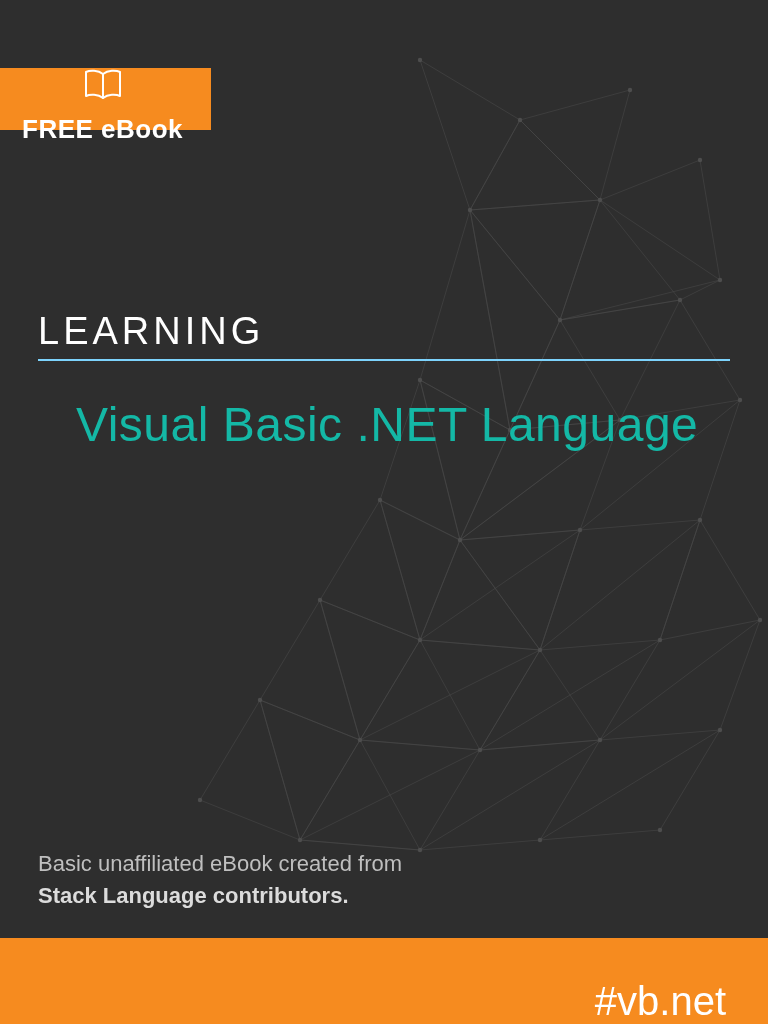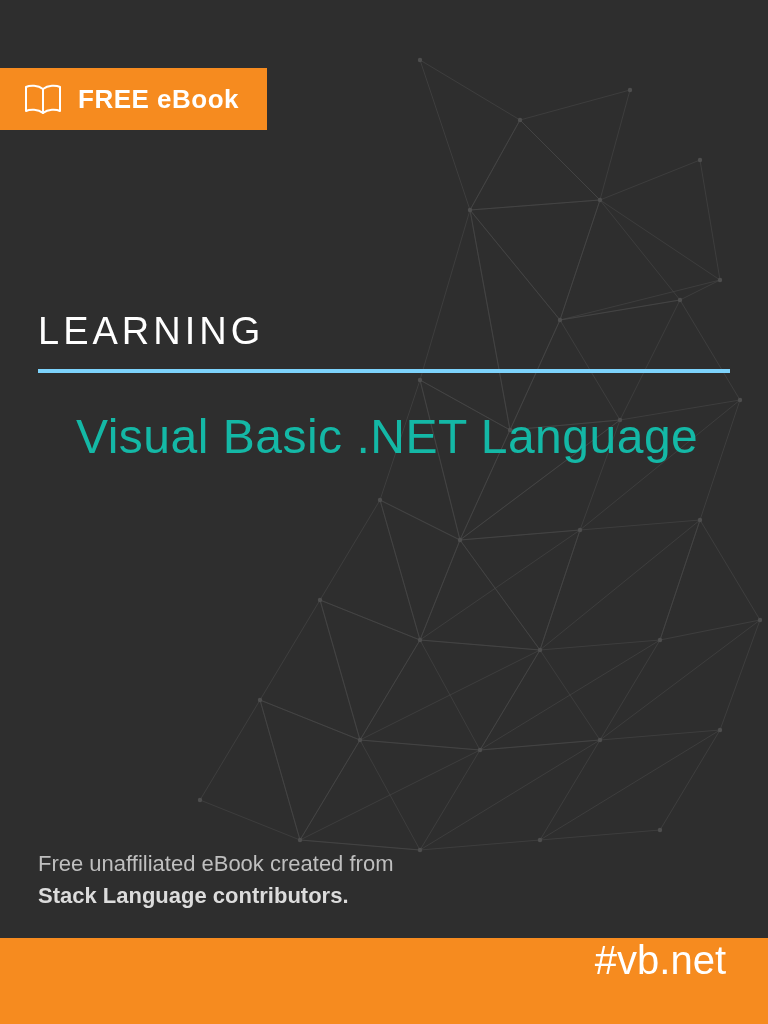--- a/index.html
+++ b/index.html
@@ -25,41 +25,42 @@
     top: 68px;
     left: 0;
     background: #f68b1f;
     color: #fff;
     height: 62px;
     padding: 0 28px 0 22px;
     display: flex;
     align-items: center;
     gap: 14px;
     z-index: 2;
+    flex-direction: column;
   }
   .badge svg { flex-shrink: 0; }
   .badge-text {
     font-size: 26px;
     font-weight: 700;
     letter-spacing: 0.5px;
   }
   .title-block {
     position: absolute;
     top: 310px;
     left: 38px;
     right: 38px;
     z-index: 2;
   }
   .learning {
     color: #fff;
     font-size: 38px;
     font-weight: 300;
     letter-spacing: 4px;
-    border-bottom: 4px solid #7dd3fc;
-    padding-bottom: 16px;
+    border-bottom: 2px solid #7dd3fc;
+    padding-bottom: 6px;
     display: block;
   }
   .subject {
     color: #14b8a6;
     font-size: 48px;
     font-weight: 300;
     line-height: 1.5;
     margin-top: 28px;
     margin-left: 38px;
     letter-spacing: 0.5px;
@@ -80,21 +81,21 @@
     font-weight: 700;
   }
   .bottom-bar {
     position: absolute;
     bottom: 0;
     left: 0;
     right: 0;
     height: 86px;
     background: #f68b1f;
     display: flex;
-    align-items: flex-start;
+    align-items: flex-end;
     justify-content: flex-end;
     padding-right: 42px;
     z-index: 2;
   }
   .hashtag {
     color: #fff;
     font-size: 40px;
     font-weight: 400;
   }
 </style>
@@ -186,19 +187,19 @@
   </svg>
   <span class="badge-text">FREE eBook</span>
 </div>
 
 <div class="title-block">
   <span class="learning">LEARNING</span>
   <div class="subject">Visual Basic .NET Language</div>
 </div>
 
 <div class="footer-credit">
-  <span>Free unaffiliated eBook created from</span><br>
+  <span>Basic unaffiliated eBook created from</span><br>
   <span class="strong">Stack Language contributors.</span>
 </div>
 
 <div class="bottom-bar">
   <span class="hashtag">#vb.net</span>
 </div>
 
 </body></html>

